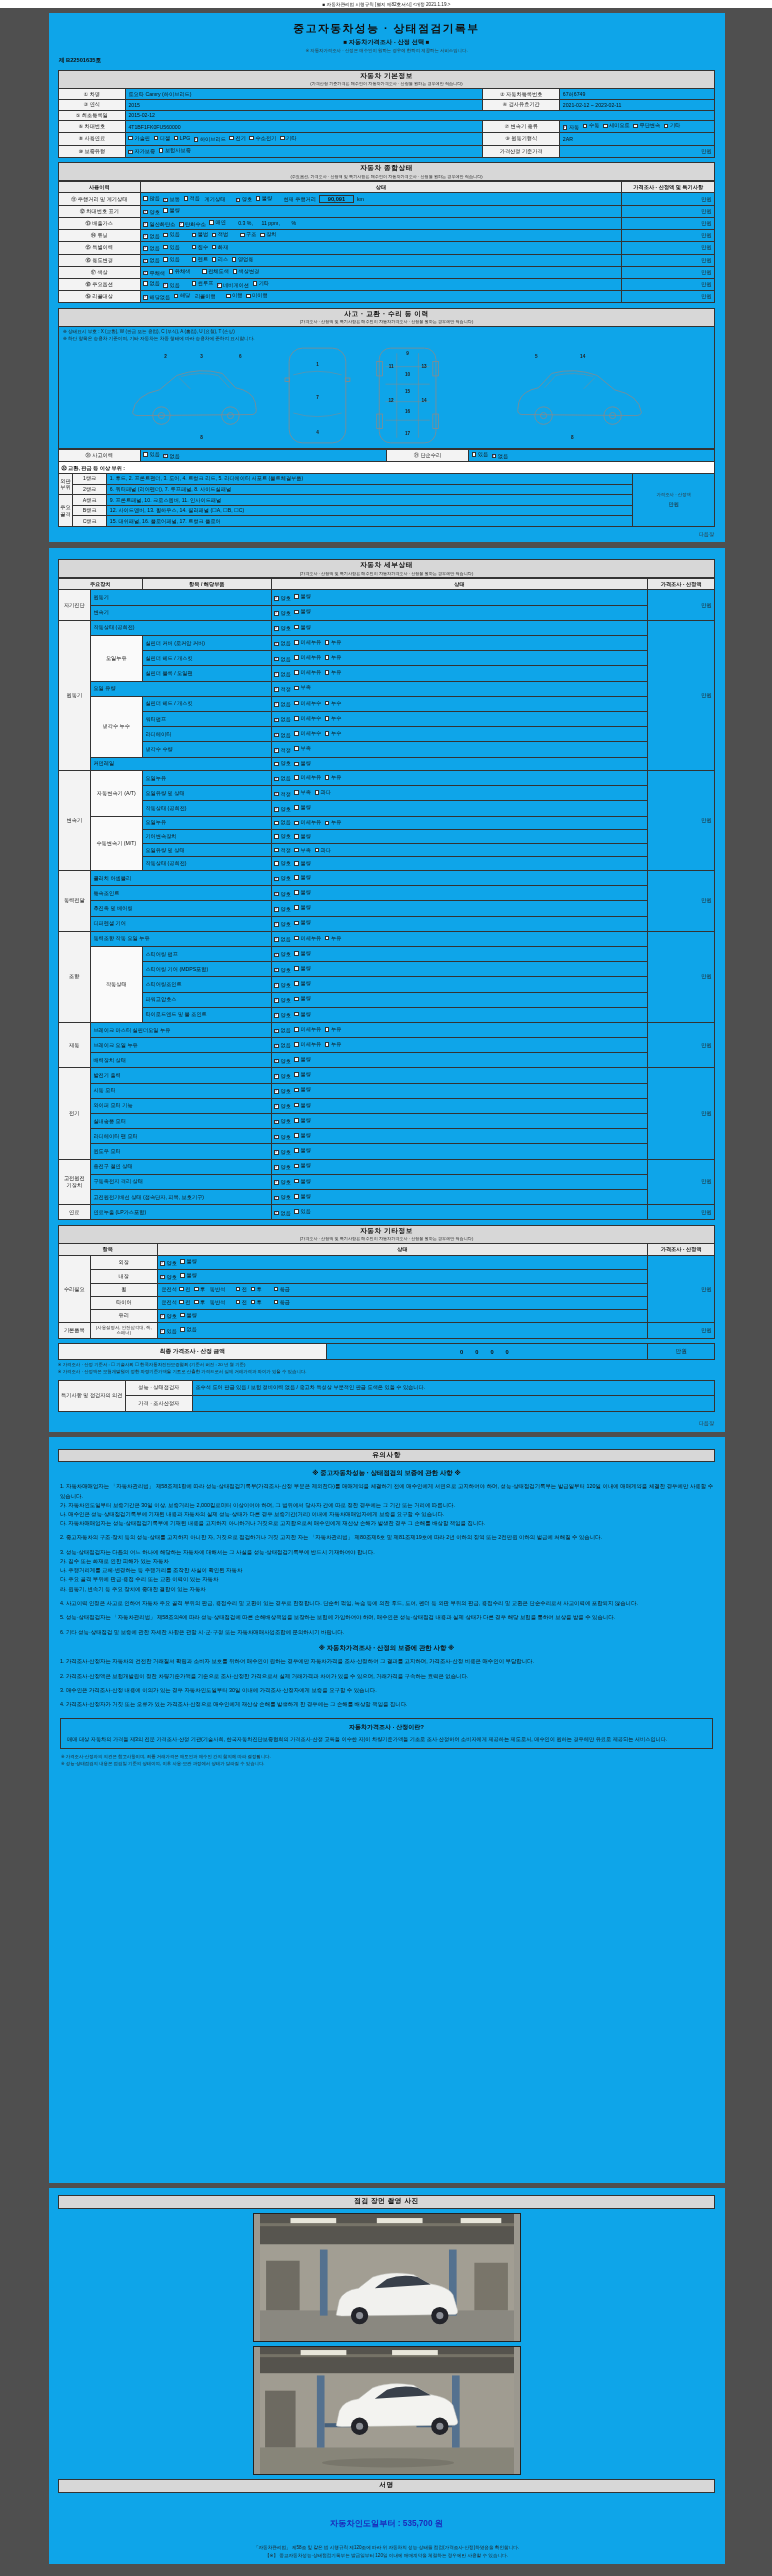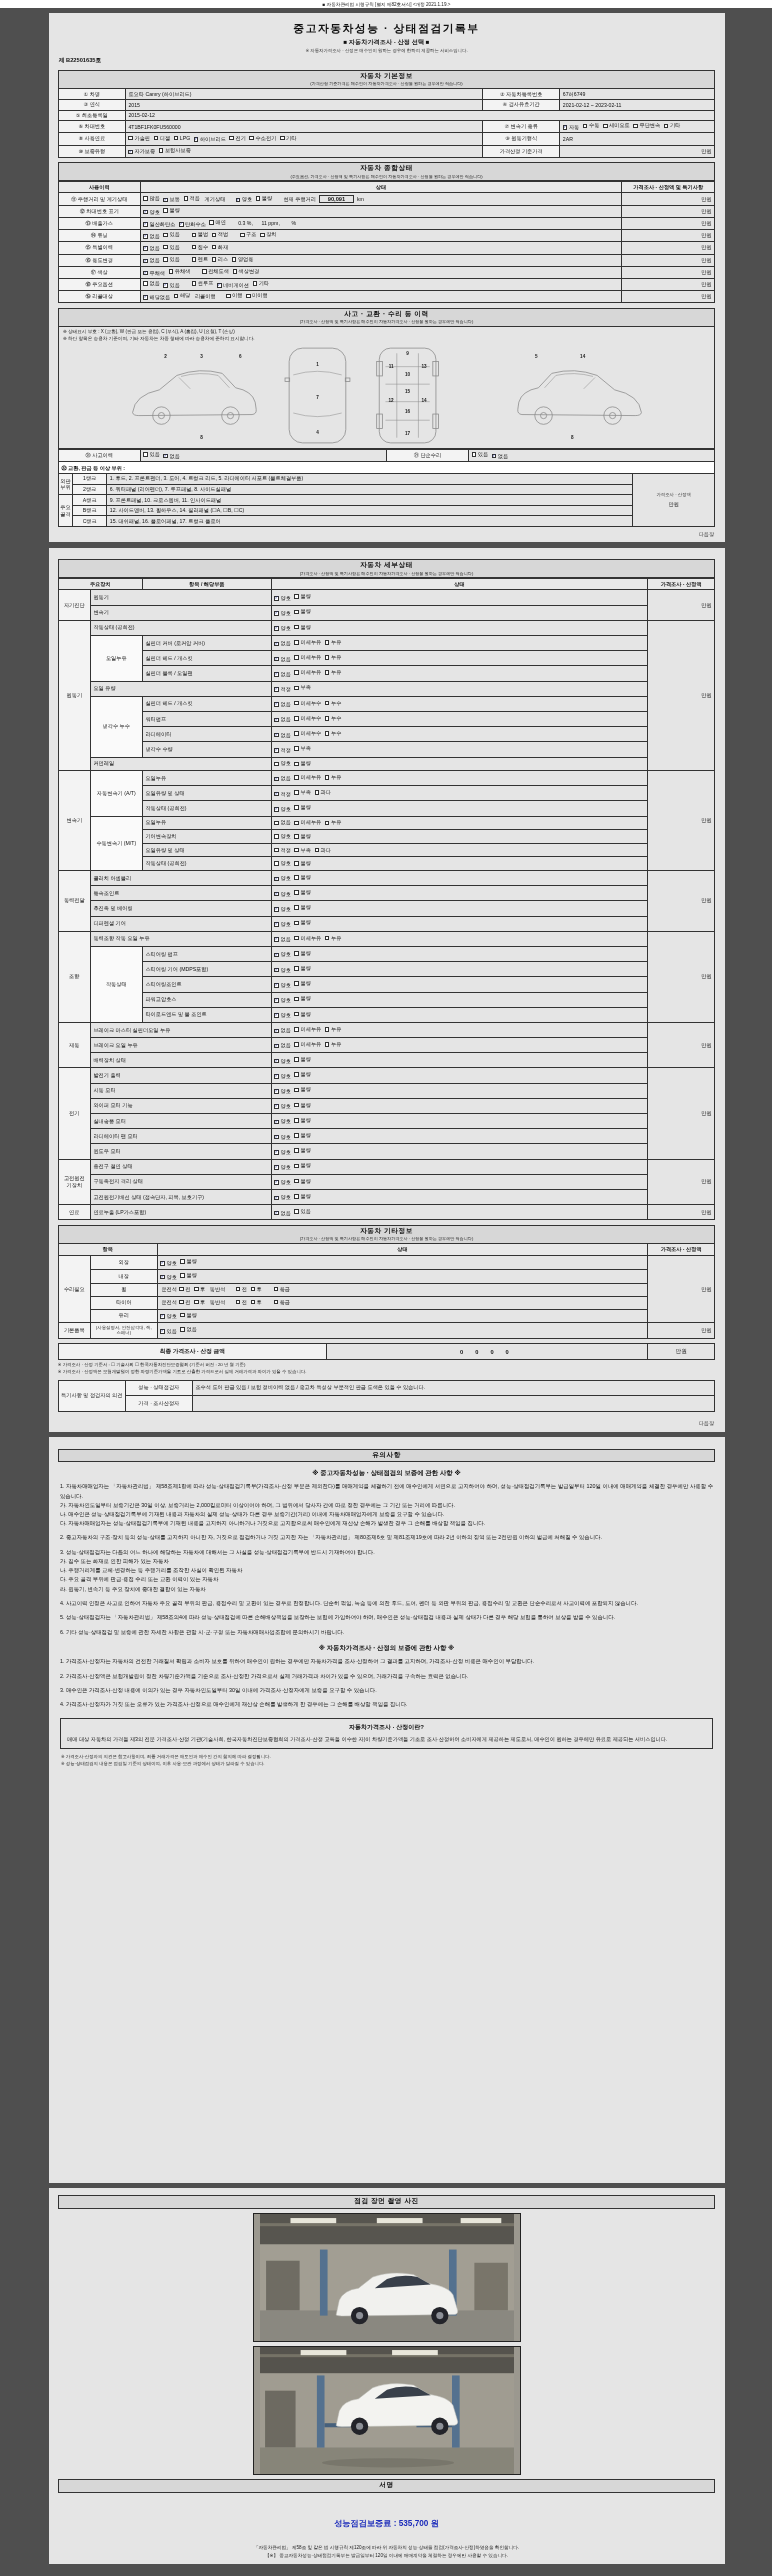--- a/index.html
+++ b/index.html
@@ -1,19 +1,19 @@
 <!DOCTYPE html>
 <html lang="ko" style="font-size:8.2px"><head>
 <meta charset="utf-8">
 <style>
   *{margin:0;padding:0;box-sizing:border-box}
   html,body{background:#4f4f4f}
   body{width:773px;font-family:"Liberation Sans","DejaVu Sans",sans-serif;color:#111;padding-bottom:12.4px}
   .topstrip{width:773px;height:8.2px;background:#fff;display:flex;align-items:center;justify-content:center;font-size:4.6px;color:#222}
-  .page{width:676px;margin:5.2px auto 0;background:#e5e5e5;position:relative;padding:7.2px 9.3px;overflow:hidden}
+  .page{width:676px;margin:5.2px auto 0;background:#0ea5e9;position:relative;padding:7.2px 9.3px;overflow:hidden}
   #page1{height:529px}
   #page2{height:884px}
   #page3{height:746px}
   #page4{height:376px}
   .doc-title{text-align:center;font-size:10.8px;font-weight:bold;letter-spacing:1.5px;margin-top:1px}
   .select-line{text-align:center;font-size:6.2px;font-weight:bold;margin-top:2.6px}
   .select-note{text-align:center;font-size:4.4px;color:#333;margin-top:1px}
   .doc-no{font-size:5.7px;font-weight:bold;margin:4.1px 0 1px 1px}
   .secbar{border:0.5px solid #333;background:#d7d7d7;text-align:center;padding:1px 0 1.5px;margin-top:4.6px}
   .secbar .t{font-size:6.7px;font-weight:bold;letter-spacing:0.5px}
@@ -1210,21 +1210,21 @@
       <circle cx="354" cy="200" r="17" fill="#23242a"></circle>
         <circle cx="354" cy="200" r="7" fill="#8d9097"></circle>
     </g>
     <ellipse cx="252" cy="228" rx="130" ry="9" fill="#6e6c62" opacity="0.6"></ellipse>
   </svg>
 
   <div class="secbar">
     <div class="t">서명</div>
   </div>
   <div class="fee">
-    <span>성능점검보증료 :</span>
+    <span>자동차인도일부터 :</span>
     <span>535,700 원</span>
   </div>
   <div class="signlines">
     <div>「자동차관리법」 제58조 및 같은 법 시행규칙 제120조에 따라 위 자동차의 성능·상태를 점검(가격조사·산정)하였음을 확인합니다.</div>
     <div>【※】 중고자동차성능·상태점검기록부는 발급일부터 120일 이내에 매매계약을 체결하는 경우에만 사용할 수 있습니다.</div>
   </div>
 </div>
 
 
 </body></html>

